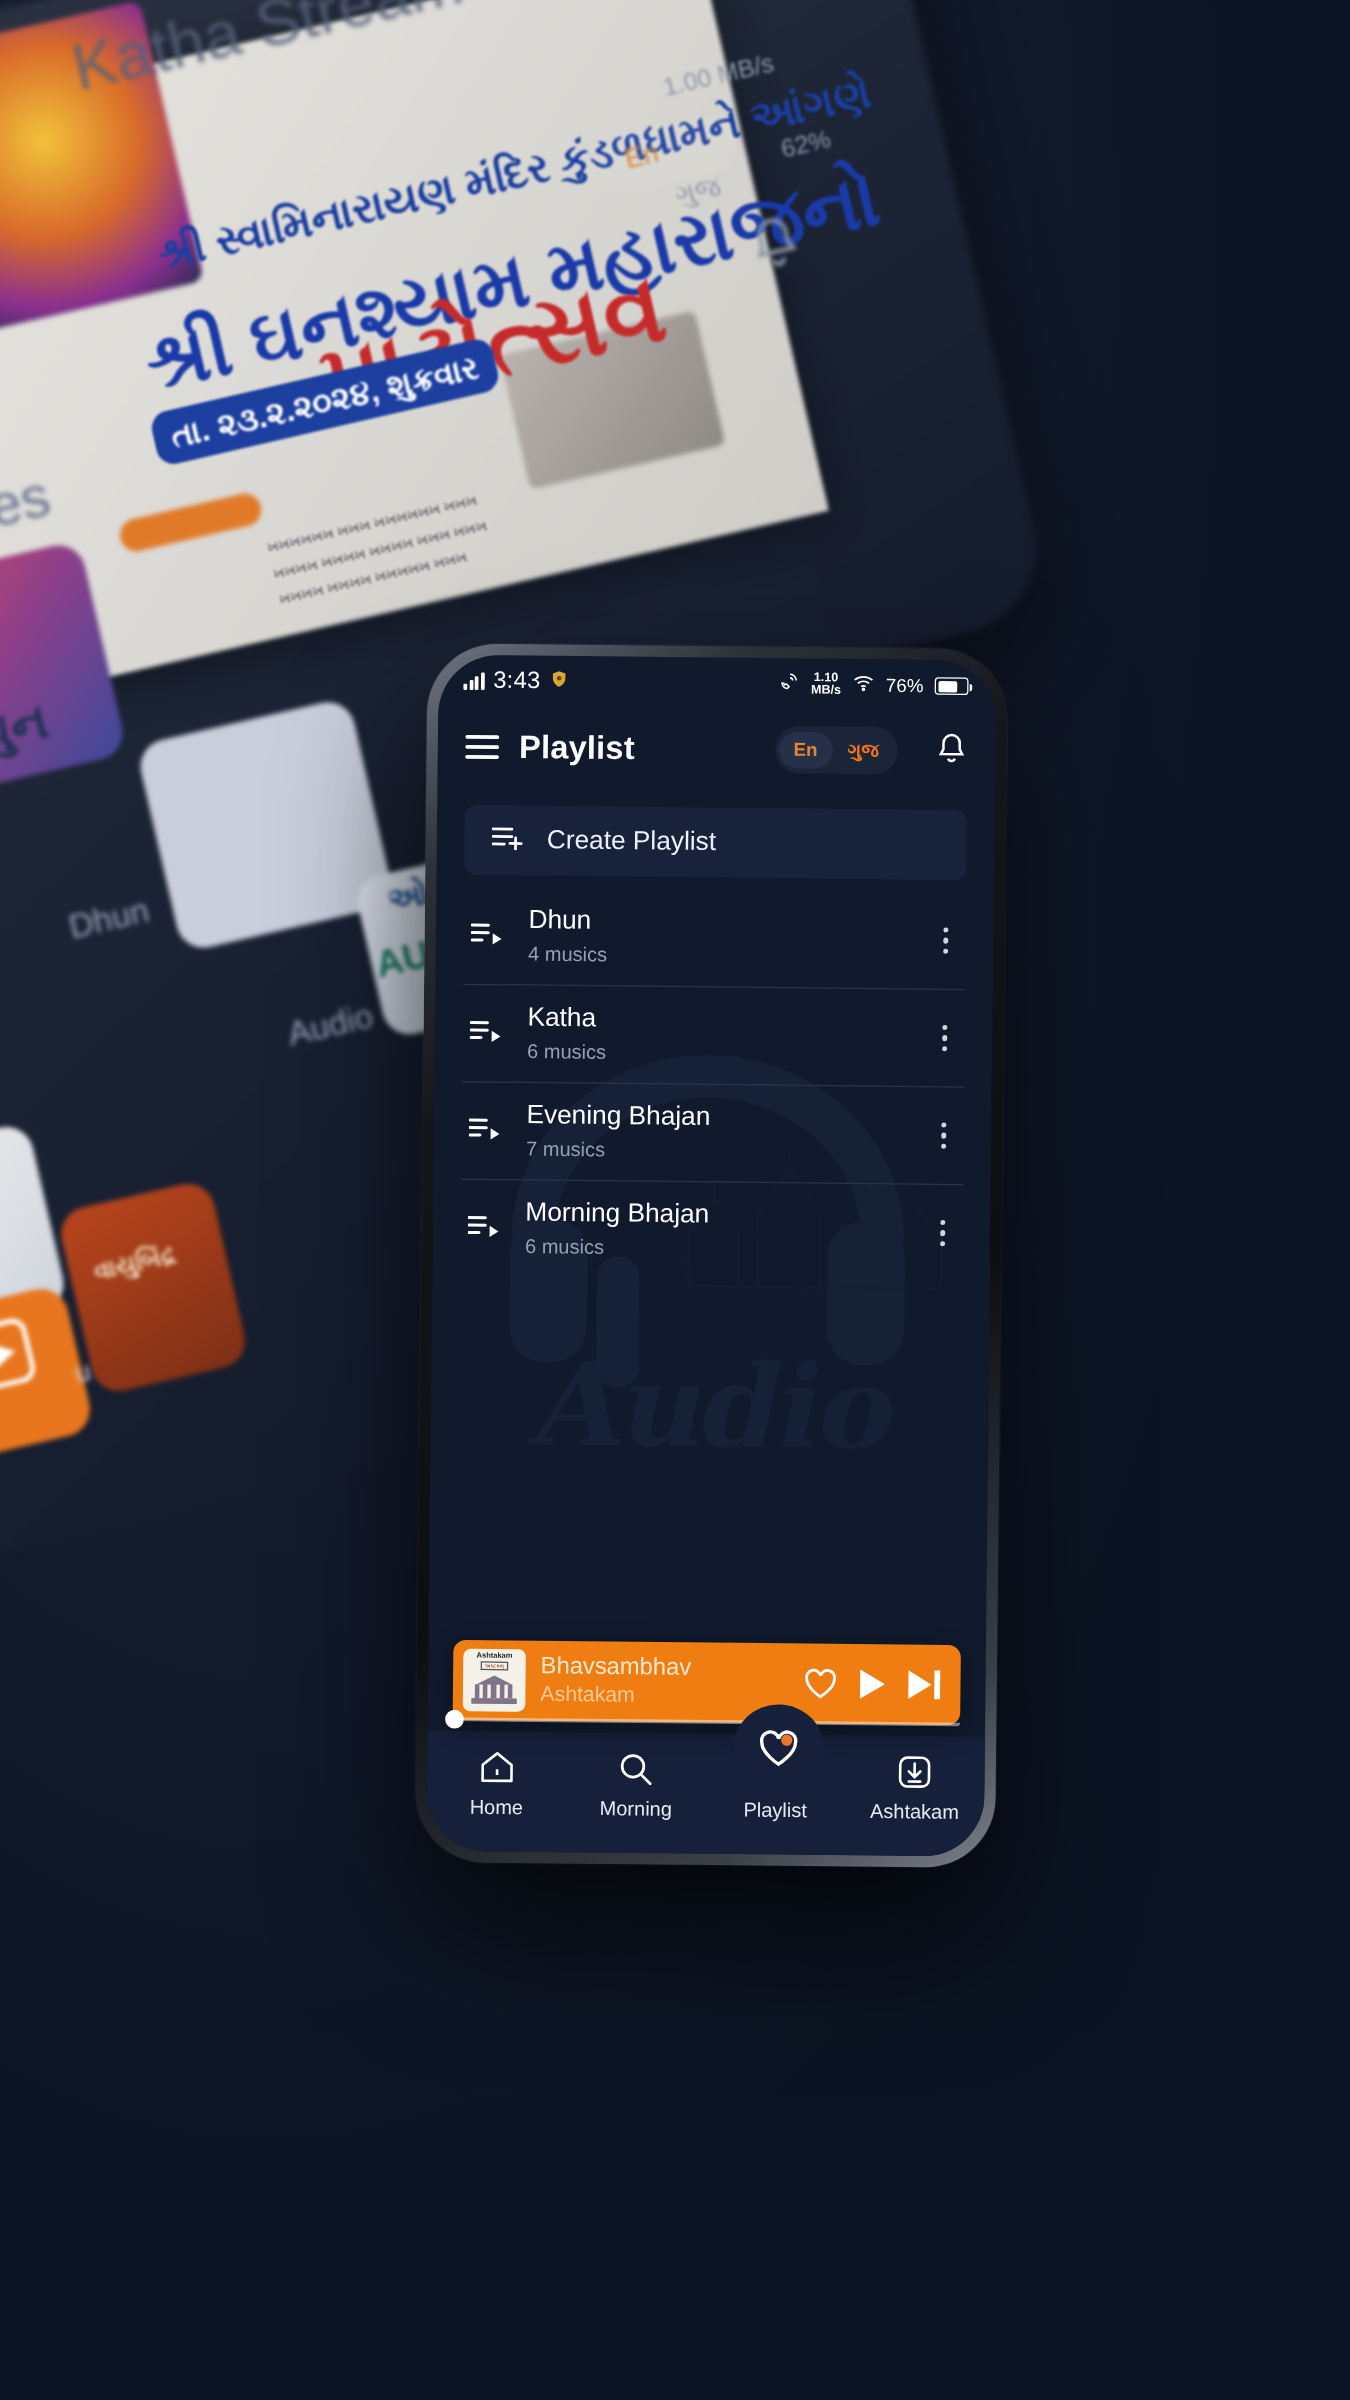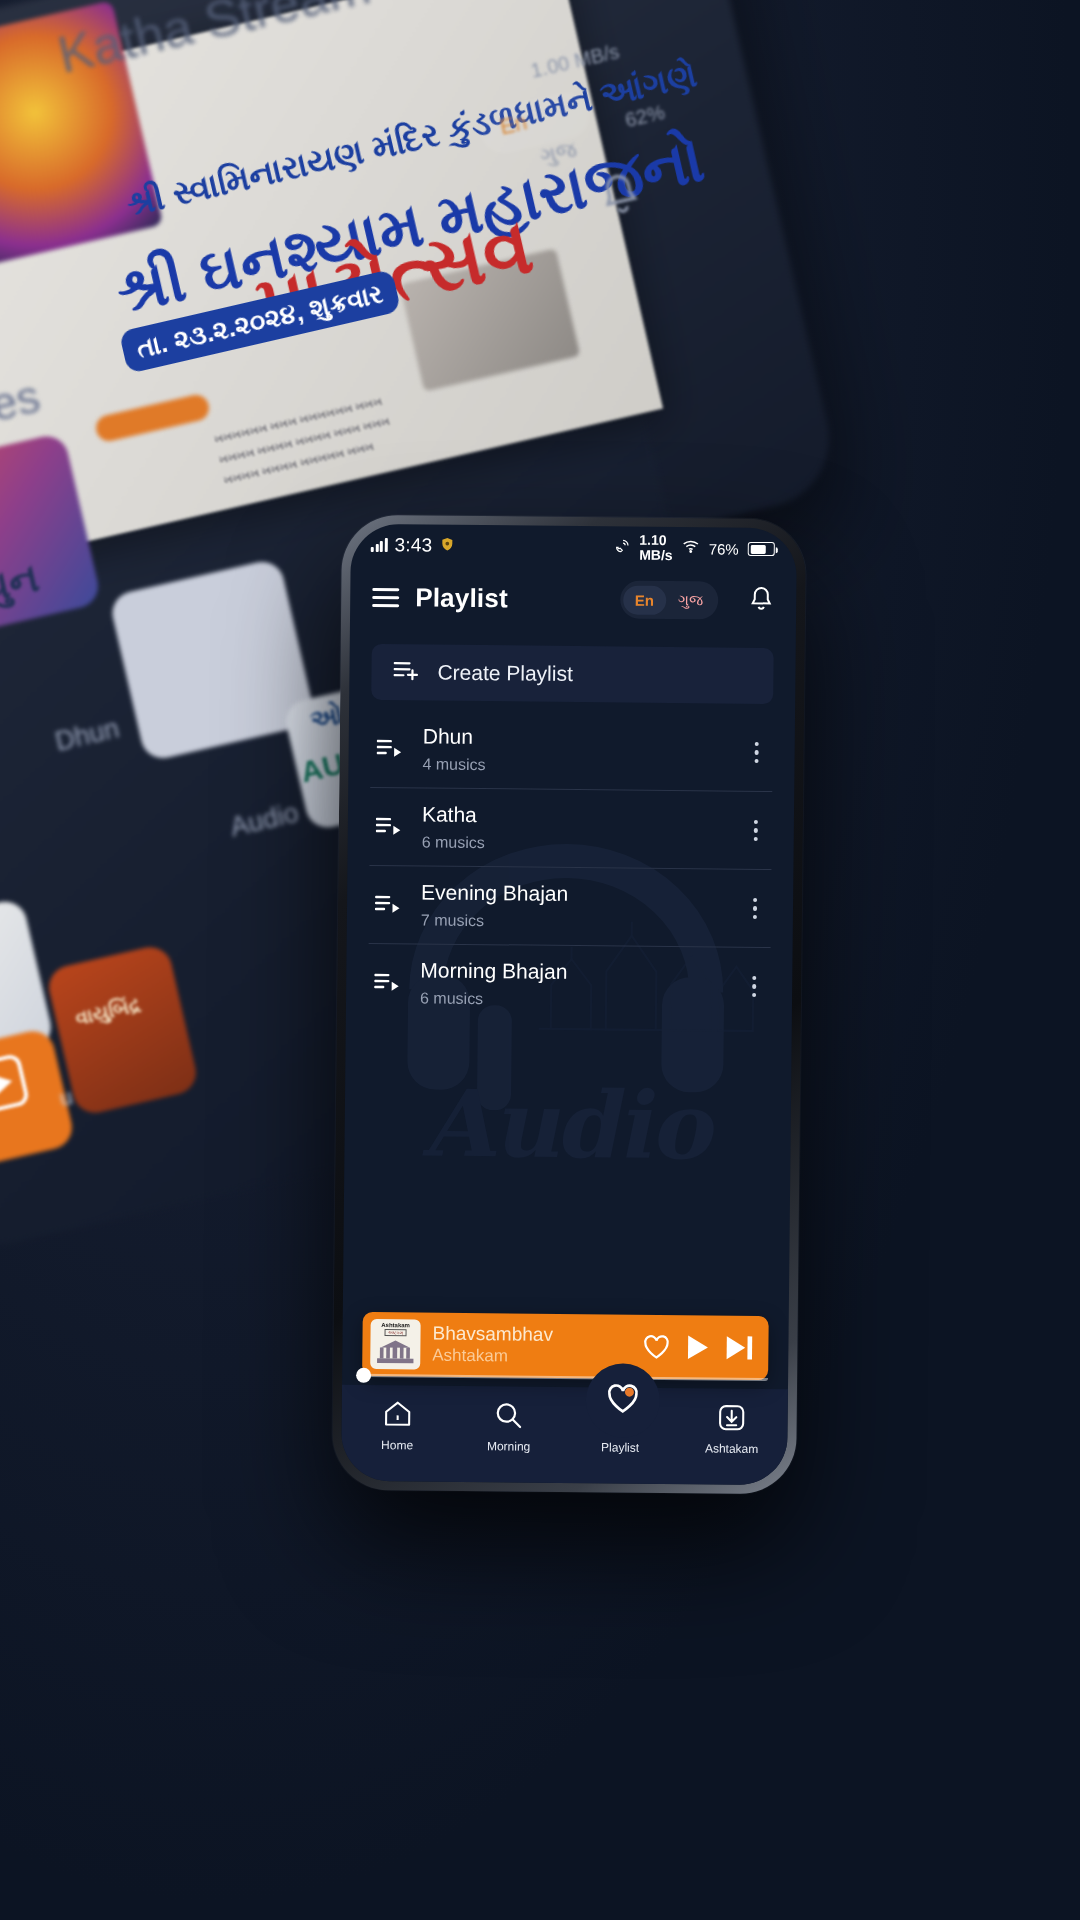--- a/index.html
+++ b/index.html
@@ -90,21 +90,21 @@
   .wm-temple{position:absolute;left:185px;top:130px;width:230px;height:120px;opacity:.55;}
 
   
   .statusbar{
     position:relative;height:42px;display:flex;align-items:center;
     justify-content:space-between;padding:0 22px 0 20px;color:#fff;z-index:5;
   }
   .sb-left{display:flex;align-items:center;gap:7px;}
   .sb-time{font-size:19px;font-weight:500;letter-spacing:.2px;}
   .sb-right{display:flex;align-items:center;gap:9px;}
-  .sb-speed{font-size:14px;line-height:1.05;font-weight:600;}
+  .sb-speed{font-size:10px;line-height:1.05;text-align:center;font-weight:600;}
   .sb-pct{font-size:15px;font-weight:500;}
   .batt{width:27px;height:14px;border:1.8px solid #fff;border-radius:3px;position:relative;}
   .batt::after{content:"";position:absolute;right:-4px;top:4px;width:2.5px;height:6px;background:#fff;border-radius:0 2px 2px 0;}
   .batt i{position:absolute;left:1.5px;top:1.5px;bottom:1.5px;width:60%;background:#fff;border-radius:1.5px;display:block;}
   .bars{display:flex;align-items:flex-end;gap:1.6px;height:14px;}
   .bars span{width:3px;background:#fff;border-radius:1px;}
 
   
   .appbar{
     position:relative;z-index:5;height:62px;display:flex;align-items:center;
@@ -114,21 +114,21 @@
   .burger span{display:block;width:27px;height:3px;background:#fff;border-radius:2px;}
   .app-title{font-size:26px;color:#fff;font-weight:600;letter-spacing:.2px;flex:1;}
   .lang{
     display:flex;align-items:center;background:#1b2539;border-radius:22px;
     padding:3px;height:38px;
   }
   .lang b{
     font-size:15px;padding:6px 12px;border-radius:18px;font-weight:600;
   }
   .lang .on{background:#263149;color:#e8852c;}
-  .lang .off{color:#fca5a5;font-weight:400;}
+  .lang .off{color:#f97316;font-weight:700;}
   .bell{margin-left:12px;cursor:pointer;}
 
   
   .create{
     position:relative;z-index:5;margin:16px 22px 0;height:56px;border-radius:10px;
     background:#18223a;display:flex;align-items:center;gap:18px;padding:0 22px;
   }
   .create-lbl{color:#eef2f8;font-size:21px;}
 
   
@@ -167,21 +167,21 @@
     border-radius:0 0 10px 10px;
   }
   .knob{position:absolute;left:-6px;bottom:-6px;width:15px;height:15px;border-radius:50%;background:#fff;}
 
   
   .nav{
     position:absolute;z-index:6;left:0;right:0;bottom:0;height:96px;
     background:#16203a;display:flex;align-items:flex-start;padding-top:14px;
   }
   .nav-item{flex:1;display:flex;flex-direction:column;align-items:center;gap:9px;cursor:pointer;}
-  .nav-lbl{color:#e7ebf3;font-size:12px;}
+  .nav-lbl{color:#e7ebf3;font-size:16px;}
   .nav-bump{
     position:absolute;z-index:7;left:0;right:0;bottom:52px;display:flex;justify-content:center;
     pointer-events:none;
   }
   .bump-inner{
     position:absolute;left:calc(50% + 58px);transform:translateX(-50%);
     bottom:-6px;width:74px;height:74px;border-radius:50%;background:#16203a;
     display:flex;align-items:center;justify-content:center;
   }
   .heart-active{position:relative;}

